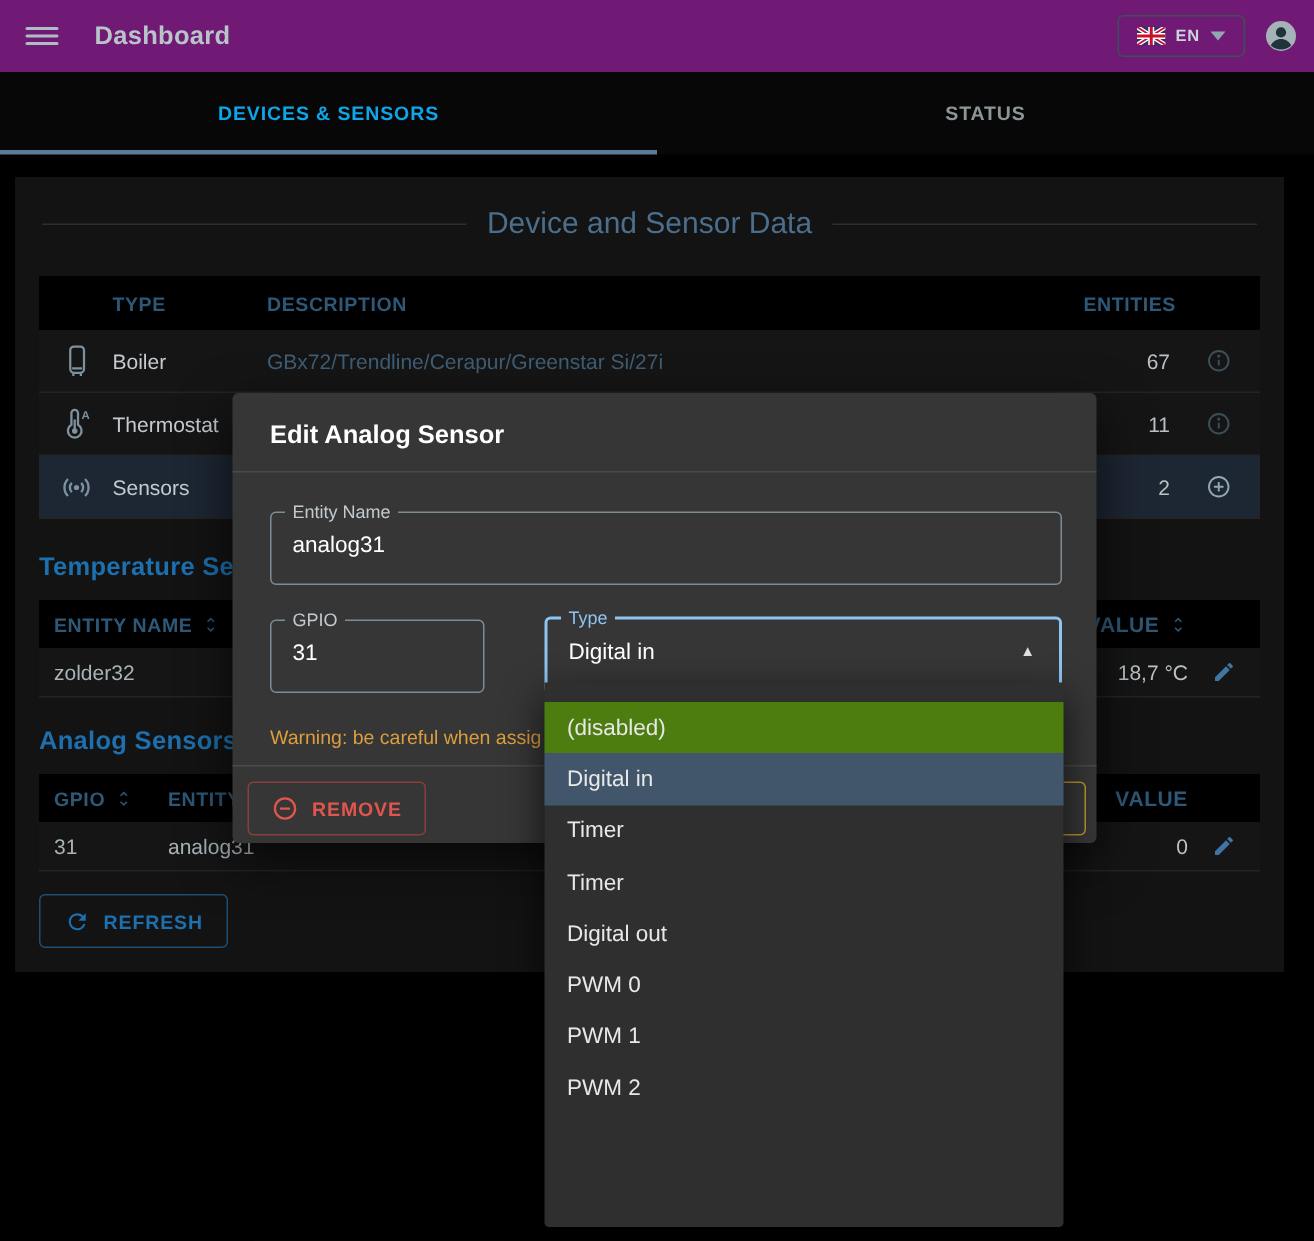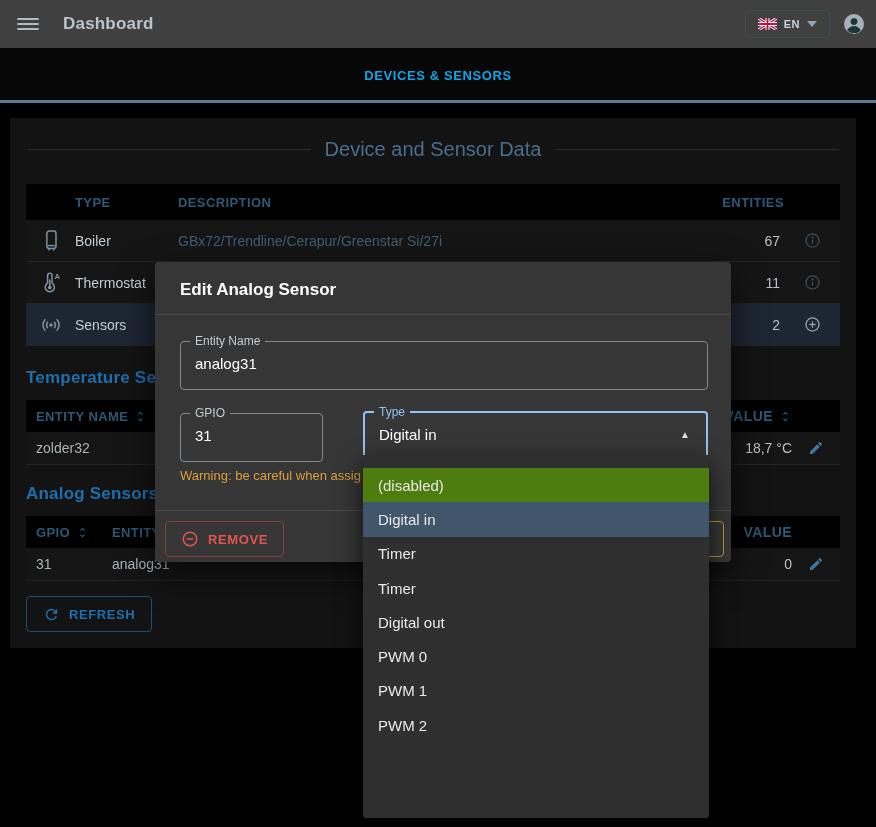--- a/index.html
+++ b/index.html
@@ -7,21 +7,21 @@
   .page {
     position:relative; width:876px; height:827px; overflow:hidden;
     background:#000; font-family:"Liberation Sans", sans-serif;
     -webkit-font-smoothing:antialiased;
   }
   svg { display:block; }
 
   
   .appbar {
     position:absolute; left:0; top:0; width:876px; height:48px;
-    background:#404040; display:flex; align-items:center;
+    background:#701a75; display:flex; align-items:center;
   }
   .burger { width:22px; margin-left:17px; cursor:pointer; color:#aebdc3; }
   .burger span { display:block; height:2px; background:currentColor; margin:3px 0; border-radius:1px; }
   .appbar-title { margin-left:24px; font-size:17px; font-weight:bold; color:#b9c4c9; letter-spacing:.2px; }
   .appbar-right { margin-left:auto; display:flex; align-items:center; gap:12px; margin-right:10px; }
   .lang-btn {
     display:flex; align-items:center; gap:7px; padding:7px 12px;
     border:1px solid #3b5058; border-radius:4px; background:transparent; cursor:pointer;
   }
   .lang-label { font-size:11px; font-weight:bold; color:#c9d4d9; letter-spacing:.5px; }
@@ -110,21 +110,21 @@
     position:absolute; border:1px solid #7e8c95; border-radius:4px; background:transparent;
   }
   fieldset legend { margin-left:9px; padding:0 5px; font-size:12px; color:#c3cbd0; }
   .f-entity { left:25px; top:72px; width:528px; height:56px; }
   .f-gpio { left:25px; top:144px; width:143px; height:56px; }
   .f-type { left:208px; top:143px; width:345px; height:58px; border:2px solid #8fc3f2; }
   .f-type legend { color:#8fc3f2; }
   .f-value { padding:7px 0 0 14px; font-size:15px; color:#fff; }
   .f-type .f-value { display:flex; align-items:center; justify-content:space-between; padding-right:16px; cursor:pointer; }
   .caret-up { font-size:10px; color:#e0e0e0; }
-  .warning { position:absolute; left:25px; top:206px; font-size:13px; color:#dd9e3e; white-space:nowrap; }
+  .warning { position:absolute; left:25px; top:222px; font-size:13px; color:#dd9e3e; white-space:nowrap; }
   .footer-divider { position:absolute; left:0; right:0; top:248px; height:1px; background:#4a4a4a; }
   .remove-btn {
     position:absolute; left:10px; top:259px; height:36px; padding:0 15px;
     display:flex; align-items:center; gap:9px;
     background:transparent; border:1px solid #8a3f3a; border-radius:4px;
     color:#e0564e; font-size:13px; font-weight:bold; letter-spacing:.6px; cursor:pointer;
   }
   .save-btn {
     position:absolute; right:7px; top:259px; height:36px; width:86px;
     background:transparent; border:1px solid #b9952c; border-radius:4px; cursor:pointer;
@@ -172,20 +172,21 @@
       <svg class="avatar" viewBox="0 0 24 24">
         <circle cx="12" cy="12" r="10" fill="#a5b2b8"></circle>
         <circle cx="12" cy="9.6" r="3.4" fill="#1f333b"></circle>
         <path d="M5.2 18.4c1.3-2.8 3.9-4.4 6.8-4.4s5.5 1.6 6.8 4.4a10 10 0 0 1-13.6 0z" fill="#1f333b"></path>
       </svg>
     </div>
   </header>
 
   <nav class="tabs">
     <div class="tab active">DEVICES &amp; SENSORS</div>
+    <div class="tab">STATUS</div>
   </nav>
 
   <main class="panel">
 
     <div class="panel-title" style="position:absolute; top:138px;">
       <span class="line"></span>
       <span class="text">Device and Sensor Data</span>
       <span class="line"></span>
     </div>
 

